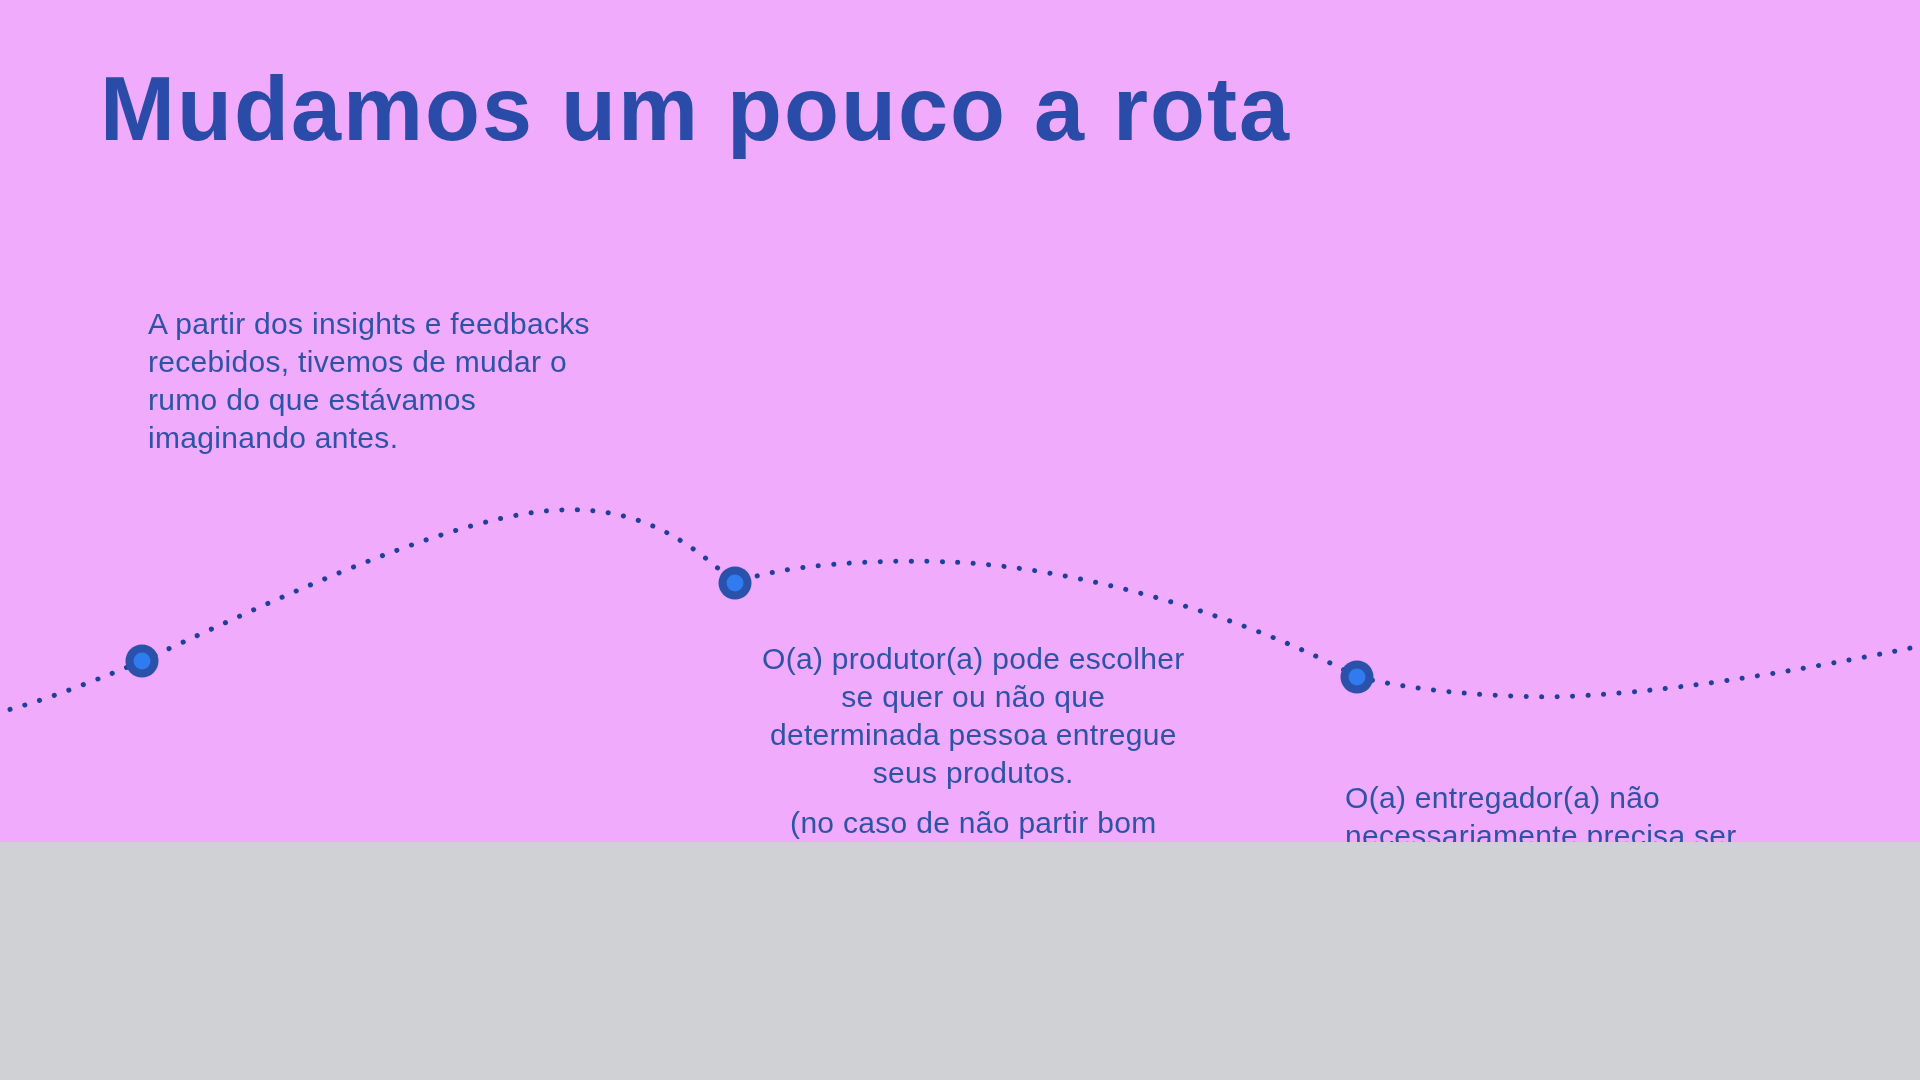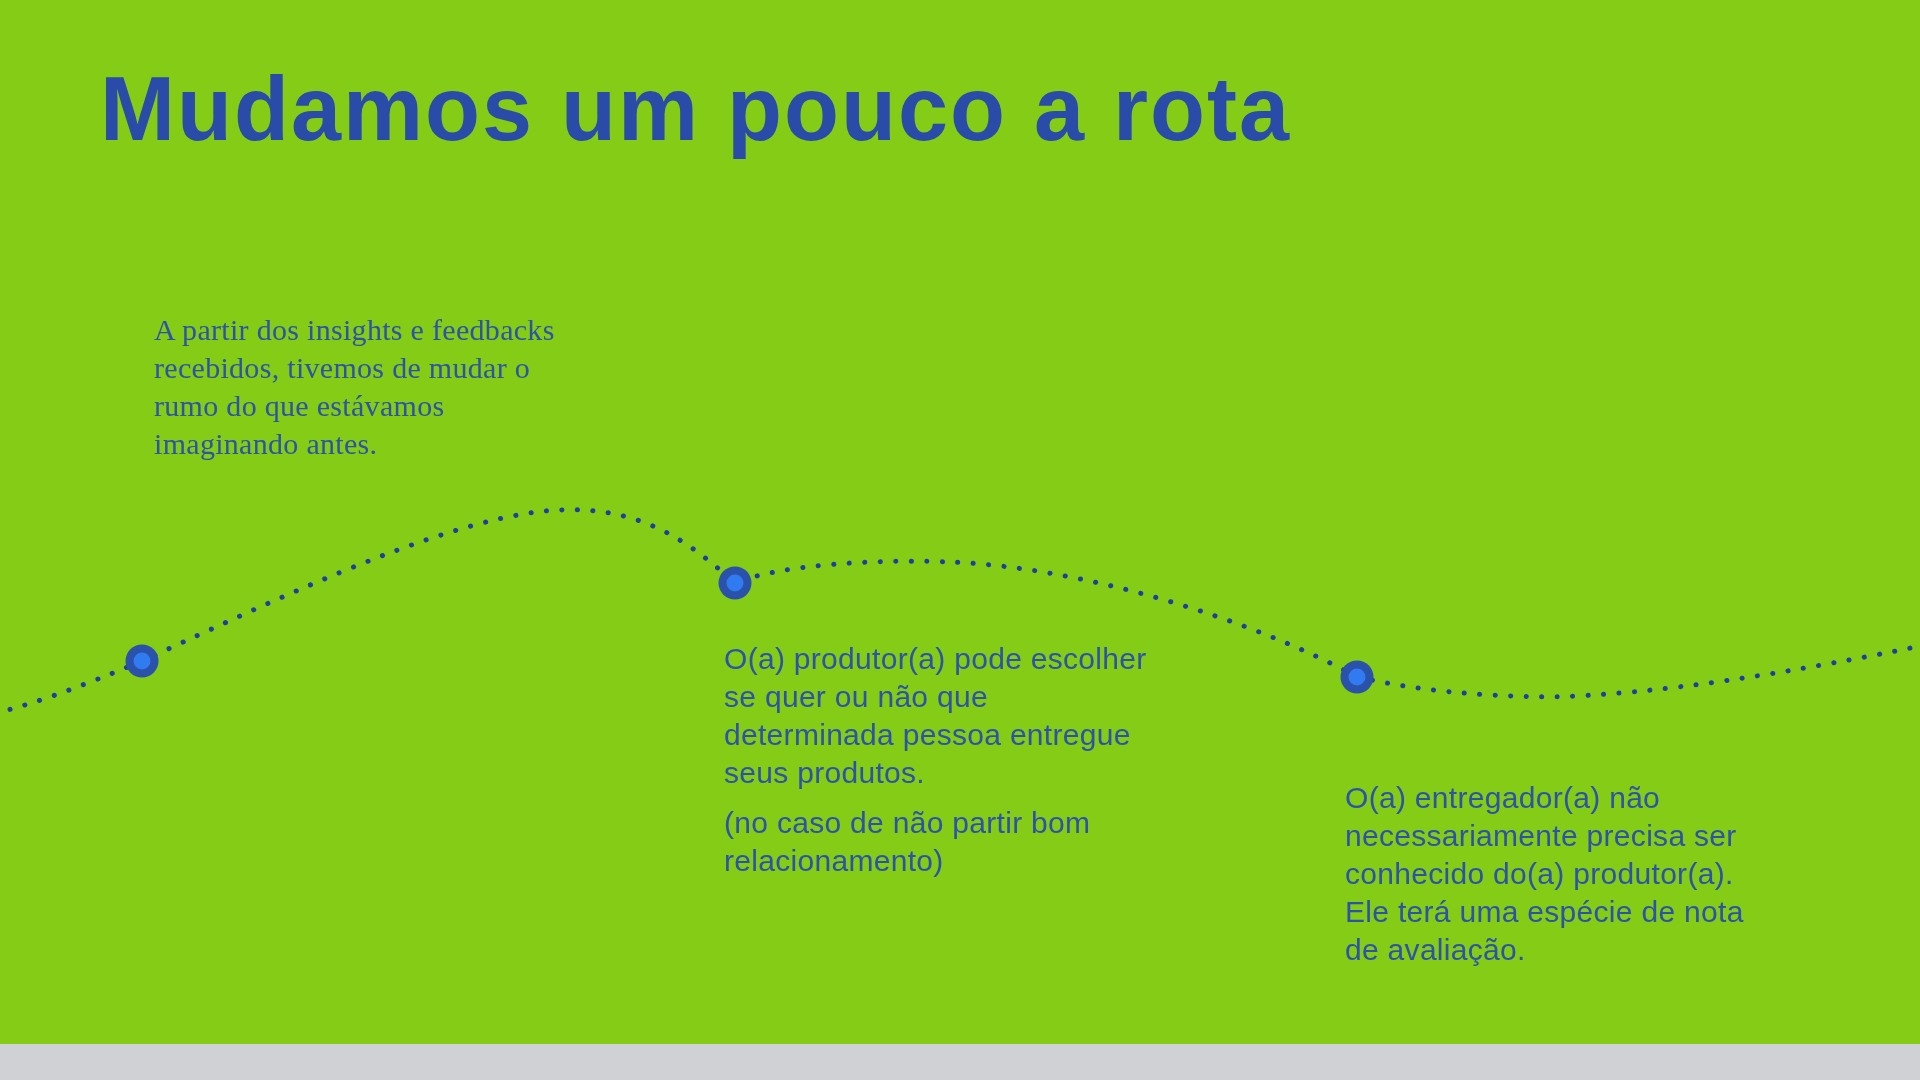--- a/index.html
+++ b/index.html
@@ -3,63 +3,62 @@
 <meta charset="utf-8">
 <style>
   html, body {
     margin: 0;
     padding: 0;
     background: #cfd1d4;
   }
   .slide {
     position: relative;
     width: 1920px;
-    height: 1044px;
-    background: #84cc16;
+    height: 842px;
+    background: #f0abfc;
     overflow: hidden;
     font-family: "Liberation Sans", "DejaVu Sans", sans-serif;
   }
   .title {
     position: absolute;
     left: 100px;
     top: 58px;
     margin: 0;
     font-size: 90px;
     font-weight: 700;
     letter-spacing: 2px;
     color: #2b4ba8;
     white-space: nowrap;
   }
   .body-text {
     position: absolute;
-    margin: 18px;
+    margin: 12px;
     font-size: 30px;
     line-height: 38px;
     letter-spacing: 0.3px;
     color: #2d53a9;
     white-space: pre-line;
-    font-family: Liberation Serif, serif;
   }
   .intro {
     left: 136px;
     top: 293px;
   }
   .step {
     position: absolute;
   }
   .step p {
     margin: 0 0 12px 0;
     font-size: 30px;
     line-height: 38px;
     letter-spacing: 0.3px;
     color: #2d53a9;
     white-space: pre-line;
   }
   .step-1 { left: 131px;  top: 708px; }
-  .step-2 { left: 724px;  top: 640px; }
+  .step-2 { left: 762px;  top: 640px; text-align: center; }
   .step-3 { left: 1345px; top: 732px; margin-top: 47px; }
   .route-svg {
     position: absolute;
     left: 0;
     top: 0;
     width: 1920px;
     height: 1080px;
     pointer-events: none;
   }
 </style>

